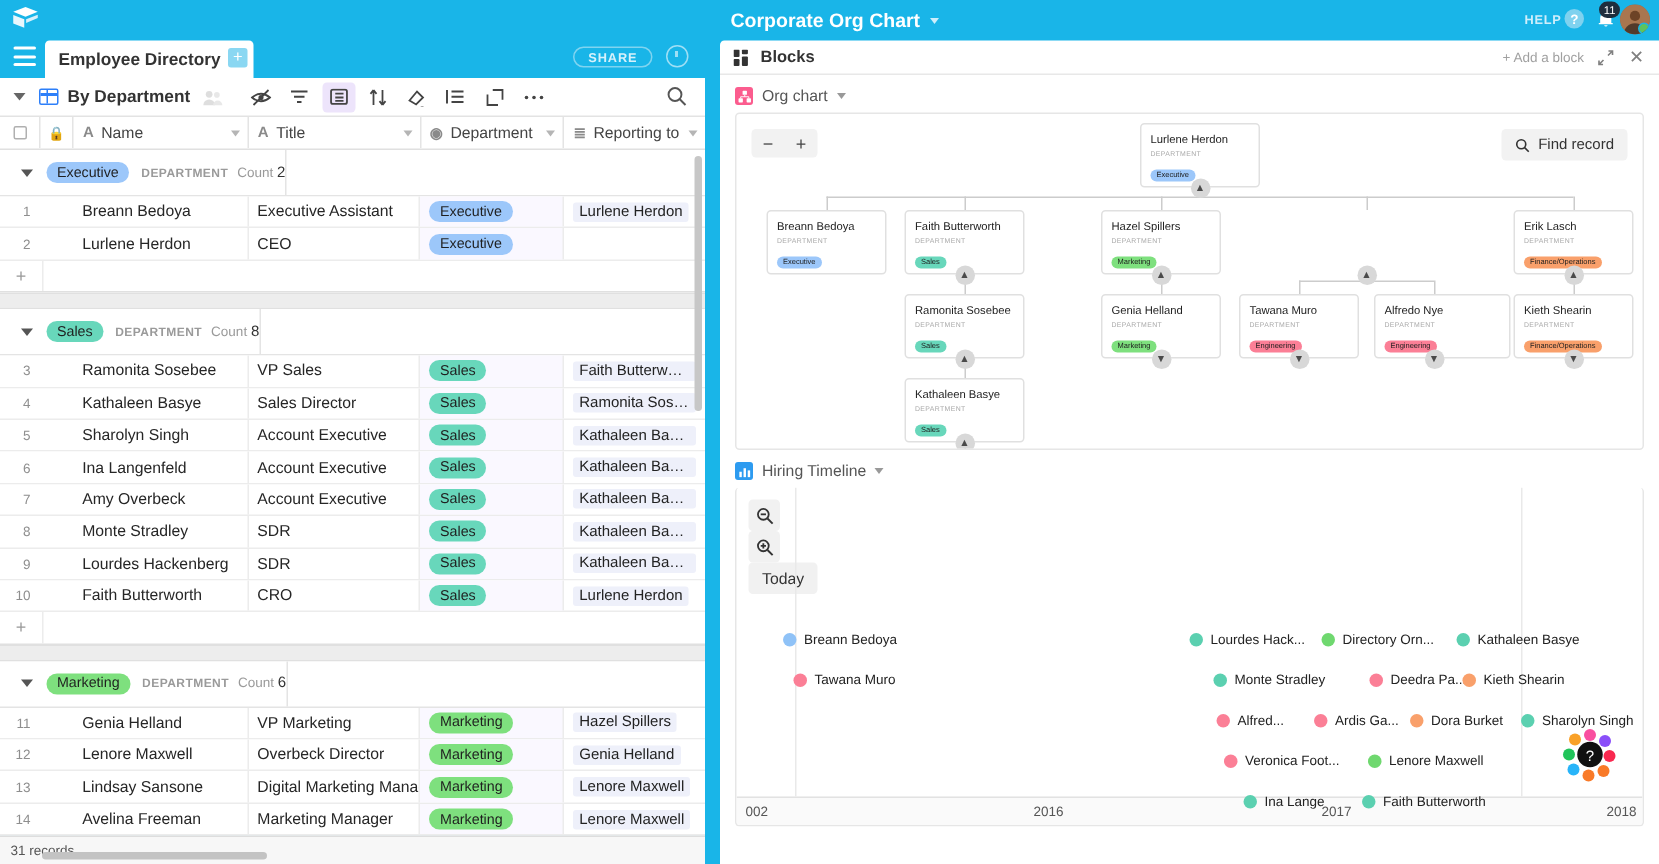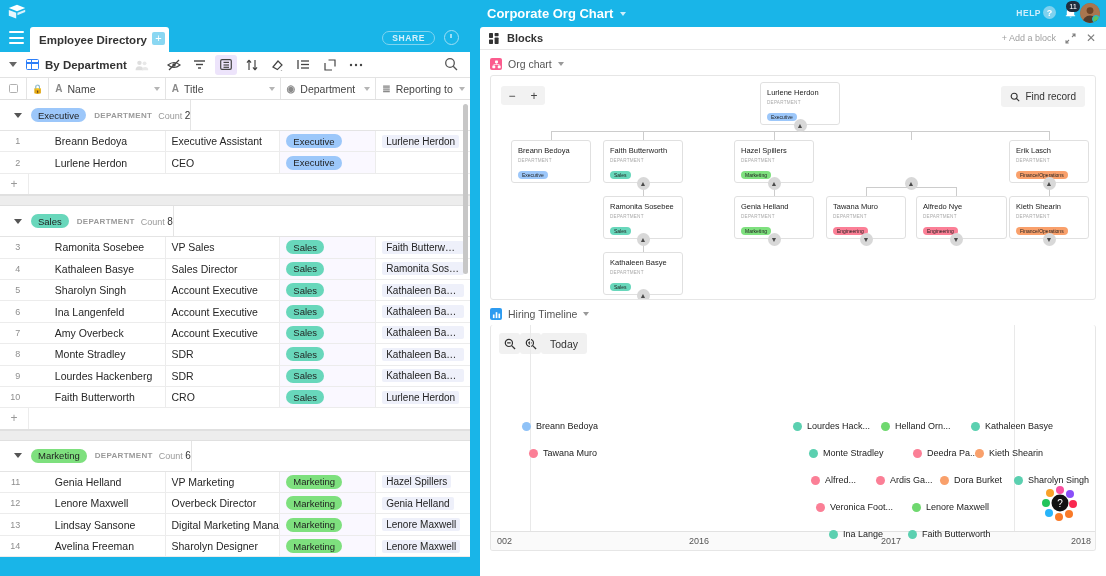--- a/index.html
+++ b/index.html
@@ -219,21 +219,21 @@
     position:absolute; width:13px;height:13px;border-radius:50%;background:#d8d8d8;
     display:flex;align-items:center;justify-content:center;font-size:7px;color:#4a4a4a;cursor:pointer;
   }
   .edge { position:absolute; background:#cccccc; }
 
   
   .tl-canvas {
     position:relative; height:226px; border:1px solid #e6e6e6; border-top:none; border-radius:3px;
     background:#fff; overflow:hidden;
   }
-  .tl-ctrl { position:absolute; left:8px; top:8px; display:flex; gap:0;}
+  .tl-ctrl { position:absolute; left:8px; top:8px; display:flex; gap:0;flex-direction:column;}
   .tl-btn { height:21px; background:#f1f1f1; border-radius:3px; display:flex;align-items:center;
       justify-content:center; cursor:pointer; color:#333; }
   .tl-btn.sq { width:21px; font-size:11px; }
   .tl-btn.today { padding:0 9px; font-size:10.5px; }
   .tl-vline { position:absolute; top:0; bottom:19px; width:1px; background:#e9e9e9; }
   .tl-axis {
     position:absolute; left:0; right:0; bottom:0; height:19px;
     background:#fafafa; border-top:1px solid #e2e2e2;
   }
   .tl-axis span { position:absolute; top:4px; font-size:9px; color:#555; }
@@ -562,32 +562,36 @@
               <span class="chip" style="background:#7ee07e">Marketing</span>
             </div>
             <div class="cell c-rep">
               <span class="link-chip">Lenore Maxwell</span>
             </div>
           </div>
           <div class="row">
             <div class="cell c-num">14</div>
             <div class="cell c-lock"></div>
             <div class="cell c-name">Avelina Freeman</div>
-            <div class="cell c-title">Sharolyn Designer</div>
+            <div class="cell c-title">Marketing Manager</div>
             <div class="cell c-dept">
               <span class="chip" style="background:#7ee07e">Marketing</span>
             </div>
             <div class="cell c-rep">
               <span class="link-chip">Lenore Maxwell</span>
             </div>
           </div>
         </div>
       </div>
     <div class="vscroll"></div>
 
+    <div class="records-bar">
+      <span>31 records</span>
+      <div class="hscroll"></div>
+    </div>
   </div>
 
   <div class="right-pane">
     <div class="rp-head">
       <span class="rp-title">Corporate Org Chart</span>
       <span class="rp-title-caret"></span>
       <span class="help-txt">HELP</span>
       <span class="help-circ">?</span>
       <svg class="bell" viewBox="0 0 14 14">
         <path d="M3 10 V6.5 a4 4 0 0 1 8 0 V10 h1 v1 H2 v-1z" fill="#fff"></path>
@@ -746,21 +750,21 @@
             <div class="tl-item" style="left: 38px; top: 123px;">
               <span class="tl-dot" style="background:#fb7f96"></span>
               <span class="tl-lbl">Tawana Muro</span>
             </div>
             <div class="tl-item" style="left: 302px; top: 96px;">
               <span class="tl-dot" style="background:#5bd0b0"></span>
               <span class="tl-lbl">Lourdes Hack...</span>
             </div>
             <div class="tl-item" style="left: 390px; top: 96px;">
               <span class="tl-dot" style="background:#6fd86f"></span>
-              <span class="tl-lbl">Helland Orn...</span>
+              <span class="tl-lbl">Directory Orn...</span>
             </div>
             <div class="tl-item" style="left: 480px; top: 96px;">
               <span class="tl-dot" style="background:#5bd0b0"></span>
               <span class="tl-lbl">Kathaleen Basye</span>
             </div>
             <div class="tl-item" style="left: 318px; top: 123px;">
               <span class="tl-dot" style="background:#5bd0b0"></span>
               <span class="tl-lbl">Monte Stradley</span>
             </div>
             <div class="tl-item" style="left: 422px; top: 123px;">

